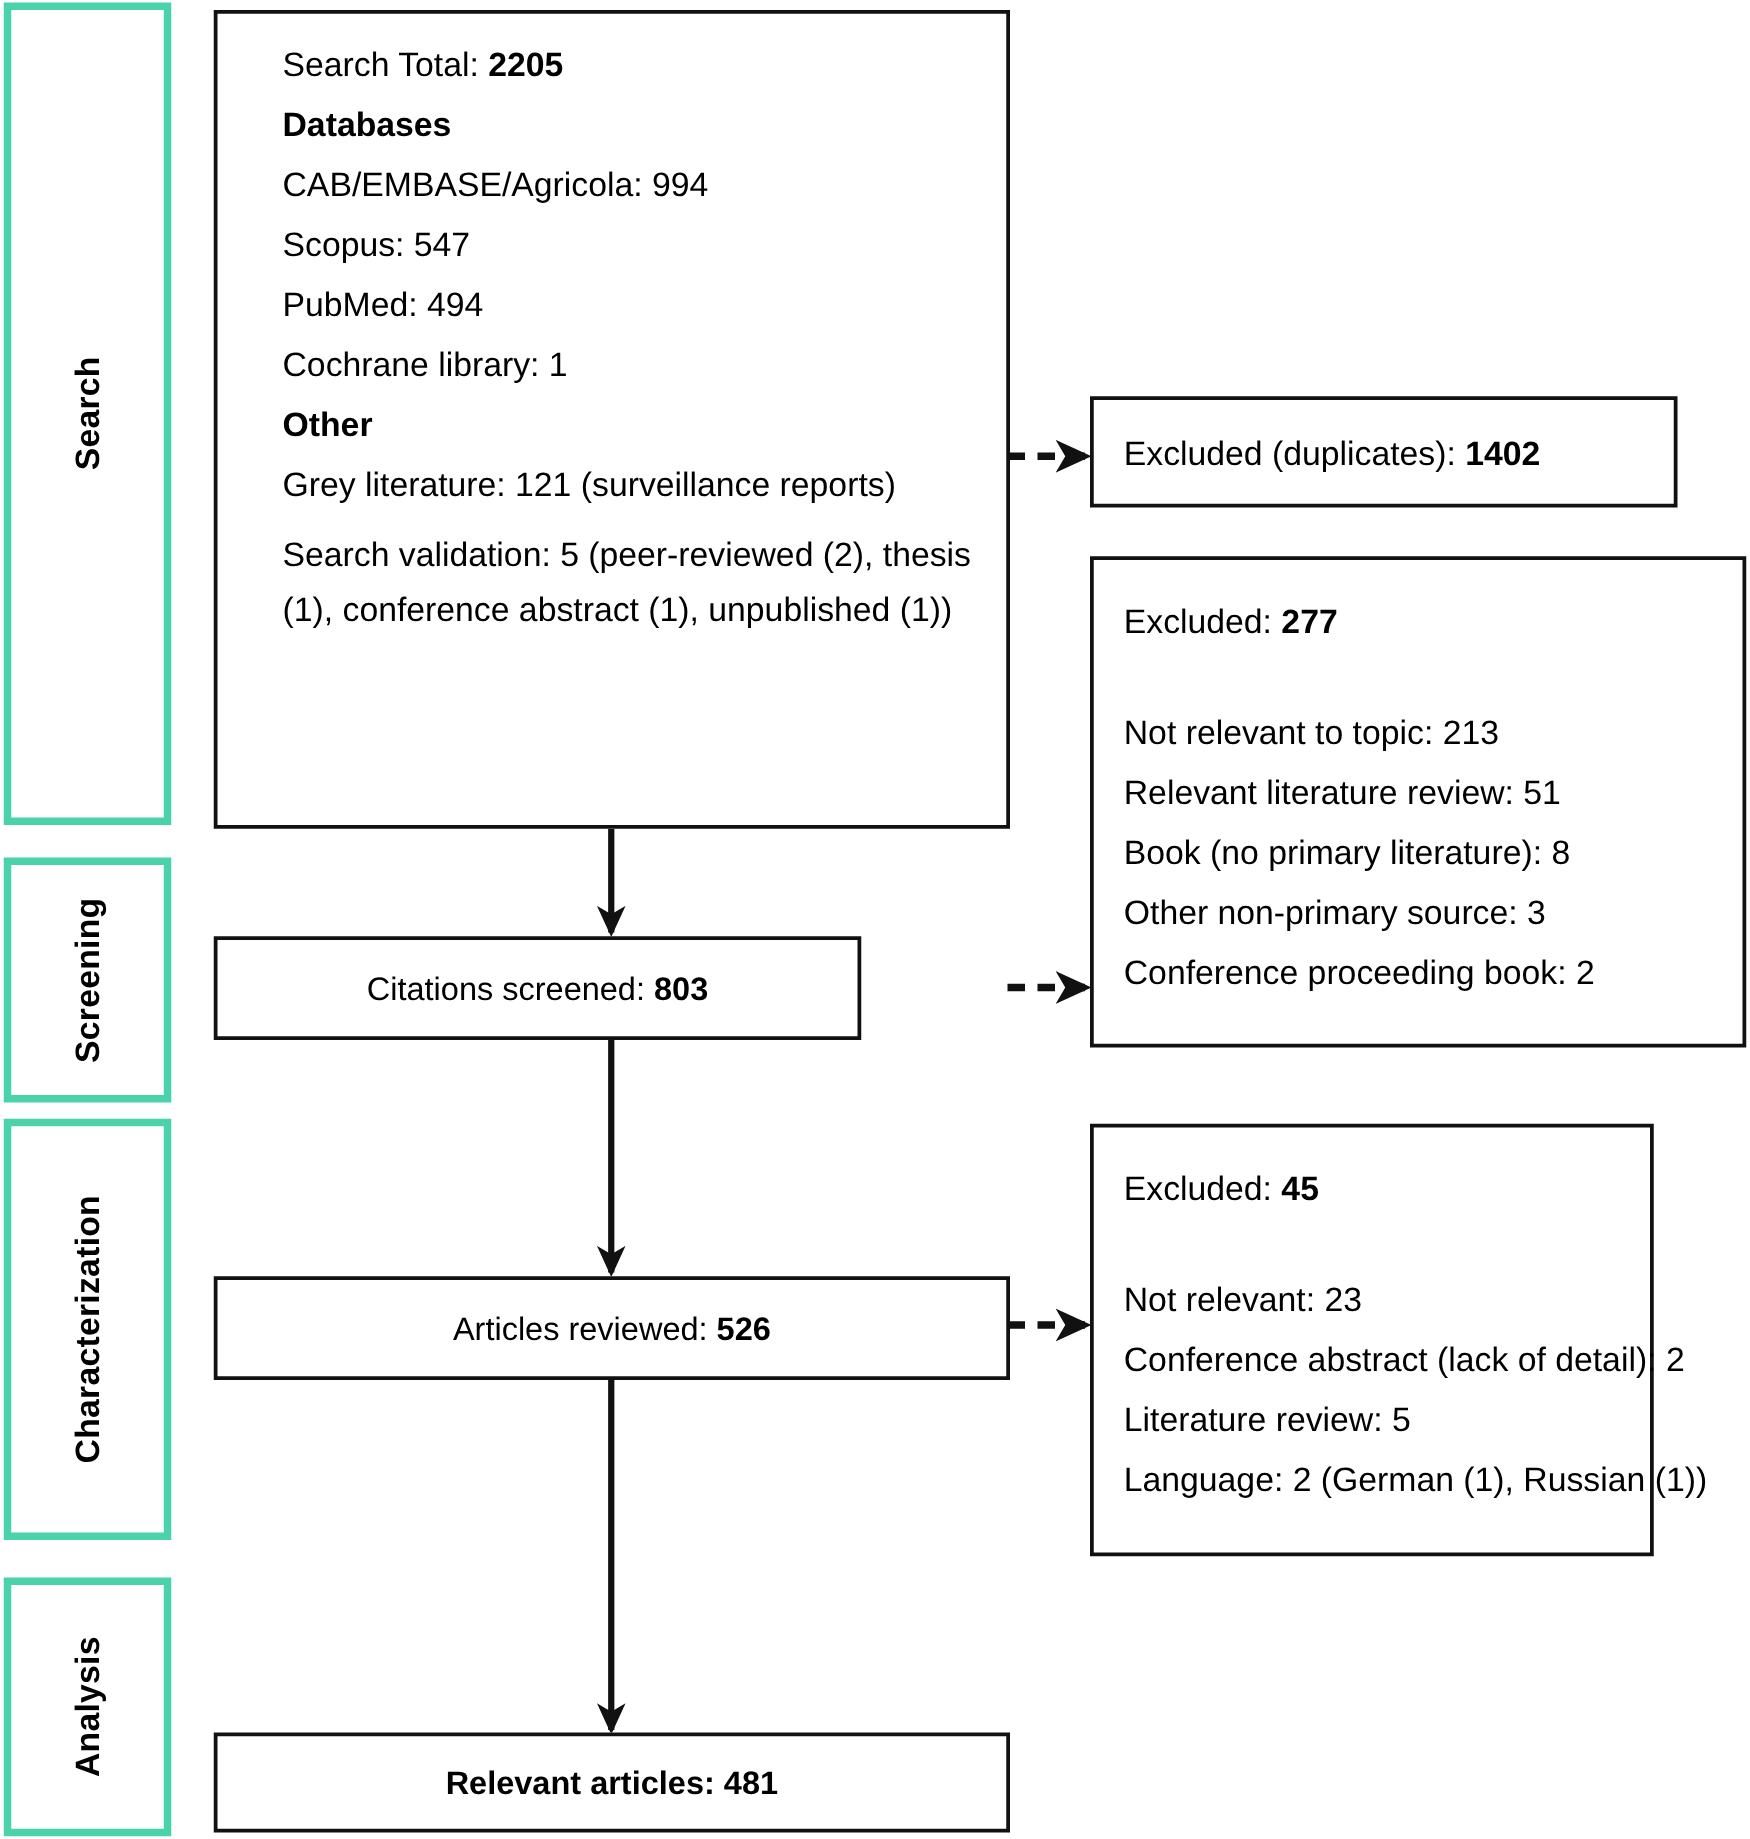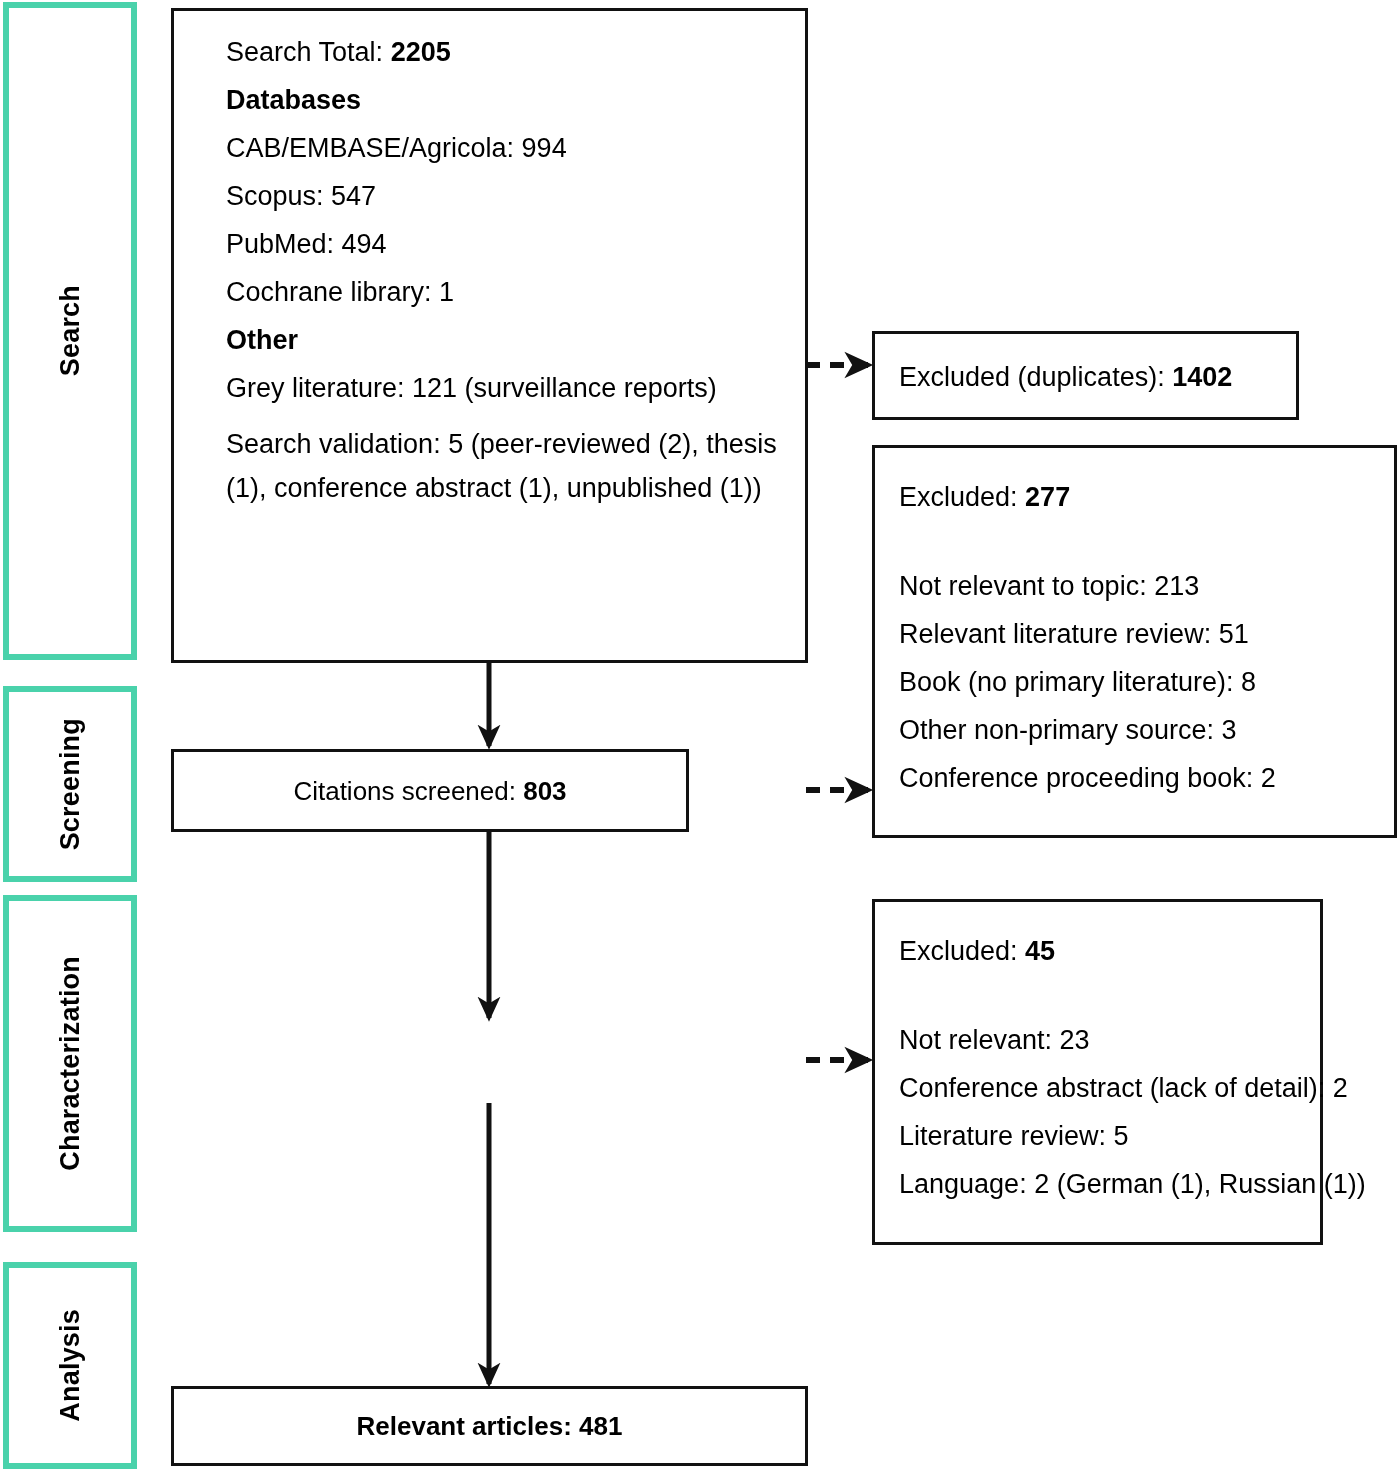--- a/index.html
+++ b/index.html
@@ -164,21 +164,21 @@
       <div class="line">PubMed: 494</div>
       <div class="line">Cochrane library: 1</div>
 
       <div class="line hdr">Other</div>
 
       <div class="line">Grey literature: 121 (surveillance reports)</div>
       <div class="line wrap">Search validation: 5 (peer-reviewed (2), thesis (1), conference abstract (1), unpublished (1))</div>
     </div>
   </div>
 
-  <div class="flow-box" style="left:872px; top:331px; width:427px; height:89px;">
+  <div class="flow-box" style="left:872px; top:317px; width:470px; height:89px;">
     <div class="excl-content" style="top:30px;">
       <div class="excl-head">
         <span>Excluded (duplicates):</span>
         <span class="bold">1402</span>
       </div>
     </div>
   </div>
 
   <div class="flow-box" style="left:872px; top:445px; width:525px; height:393px;">
     <div class="excl-content" style="top:36px;">
@@ -211,20 +211,26 @@
     </div>
   </div>
 
   <div class="flow-box centered" style="left:171px; top:749px; width:518px; height:83px;">
     <div class="box-text">
       <span>Citations screened:</span>
       <span class="b">803</span>
     </div>
   </div>
 
+  <div class="flow-box centered" style="left:171px; top:1021px; width:637px; height:83px;">
+    <div class="box-text">
+      <span>Articles reviewed:</span>
+      <span class="b">526</span>
+    </div>
+  </div>
 
   <div class="flow-box centered" style="left:171px; top:1386px; width:637px; height:80px;">
     <div class="box-text">
       <span class="b">Relevant articles:</span>
       <span class="b">481</span>
     </div>
   </div>
 
 </div>
 

